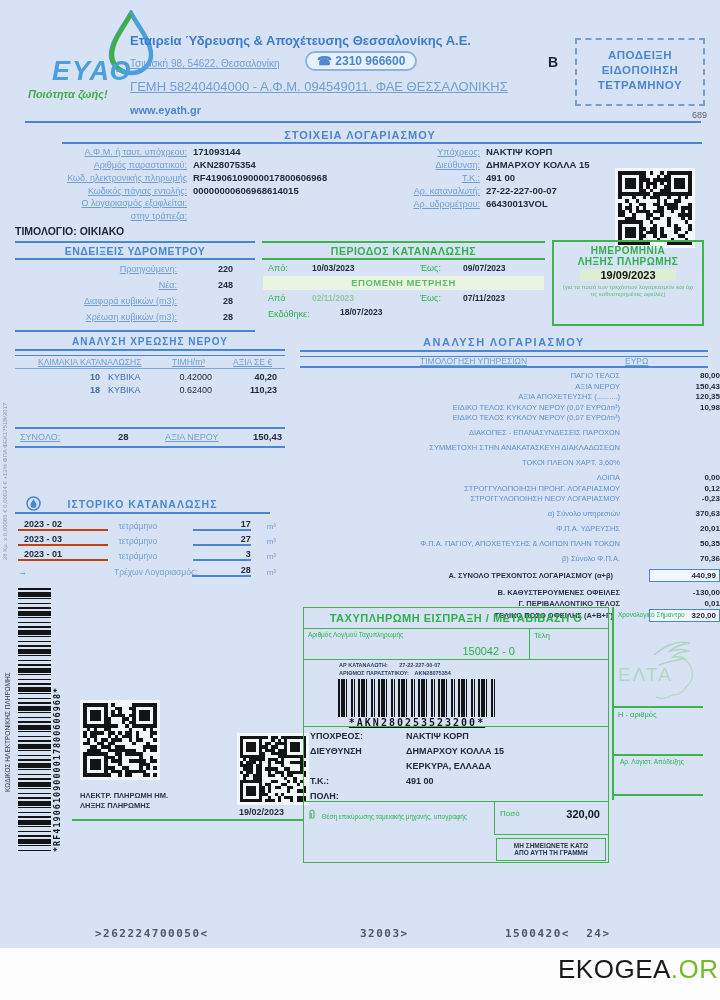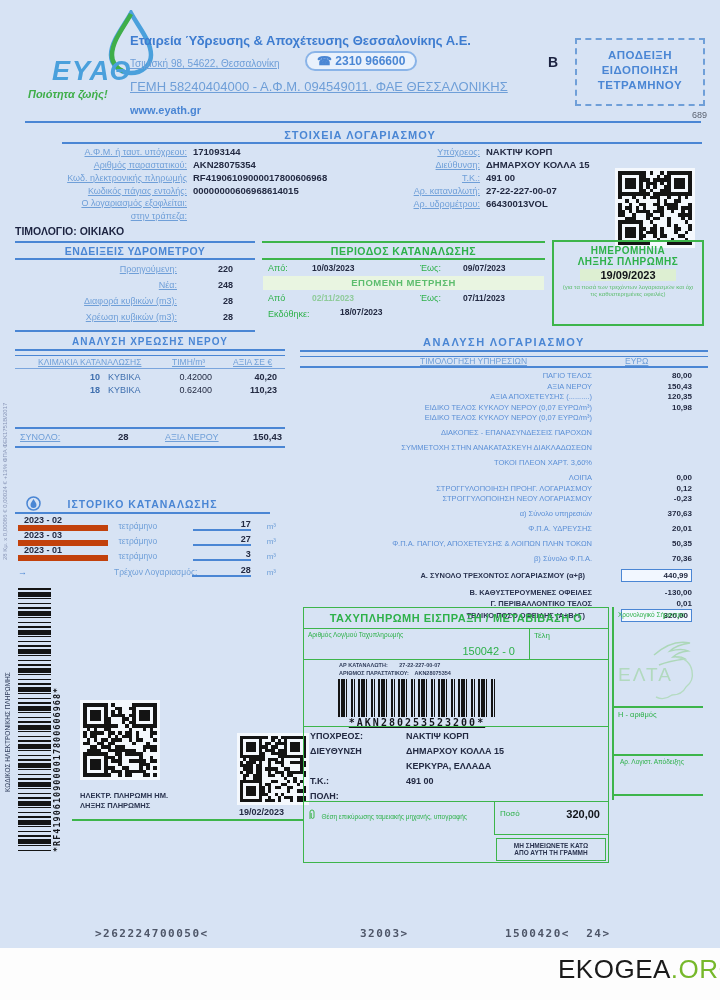--- a/index.html
+++ b/index.html
@@ -43,21 +43,21 @@
 
   
   .wrow{display:flex;height:13px;font-size:9px;color:#3f6fae;}
   .wrow .q{width:85px;text-align:right;font-weight:bold;}
   .wrow .u{margin-left:8px;width:52px;}
   .wrow .p{width:52px;text-align:right;color:#232a42;}
   .wrow .a{flex:1;text-align:right;color:#232a42;font-weight:bold;}
 
   
   .hrow{display:flex;align-items:flex-end;height:15px;font-size:9px;}
-  .hrow .per{width:88px;border-bottom:6px solid #c2410c;font-weight:bold;color:#232a42;padding-left:6px;}
+  .hrow .per{width:88px;border-bottom:2px solid #c2410c;font-weight:bold;color:#232a42;padding-left:6px;}
   .hrow .typ{width:78px;margin-left:10px;color:#6f9fd8;font-size:8.5px;}
   .hrow .qty{width:60px;text-align:right;border-bottom:2px solid #4a86d4;font-weight:bold;color:#232a42;}
   .hrow .un{margin-left:16px;color:#6f9fd8;font-size:8px;}
 
   
   .arow{display:flex;align-items:baseline;margin-bottom:1.5px;font-size:7.5px;}
   .arow .k{flex:1;text-align:right;color:#5b8fd6;margin-right:36px;}
   .arow .v{width:64px;text-align:right;font-weight:bold;color:#232a42;font-size:8px;}
   .arow.gap{margin-top:6px;}
   .arow.dark .k{color:#2b3450;font-weight:bold;}
@@ -751,21 +751,21 @@
     <span class="qty">28</span>
     <span class="un">m³</span>
   </div>
 
   <div class="abs tb ctr" style="left:300px;top:336px;width:408px;font-size:11px;letter-spacing:1.5px;">ΑΝΑΛΥΣΗ  ΛΟΓΑΡΙΑΣΜΟΥ</div>
   <div class="abs" style="left:300px;top:350px;width:408px;height:4px;border-top:2px solid #4a86d4;border-bottom:1px solid #4a86d4;"></div>
   <div class="abs bl" style="left:420px;top:356px;font-size:8.5px;">ΤΙΜΟΛΟΓΗΣΗ ΥΠΗΡΕΣΙΩΝ</div>
   <div class="abs bl" style="left:625px;top:356px;font-size:8.5px;">ΕΥΡΩ</div>
   <div class="abs rule" style="left:300px;top:366px;width:408px;"></div>
 
-  <div class="abs" style="left:284px;top:371px;width:408px;">
+  <div class="abs" style="left:312px;top:371px;width:408px;">
 
       <div class="arow">
         <span class="k">ΠΑΓΙΟ ΤΕΛΟΣ</span>
         <span class="v">80,00</span>
       </div>
 
       <div class="arow">
         <span class="k">ΑΞΙΑ ΝΕΡΟΥ</span>
         <span class="v">150,43</span>
       </div>

